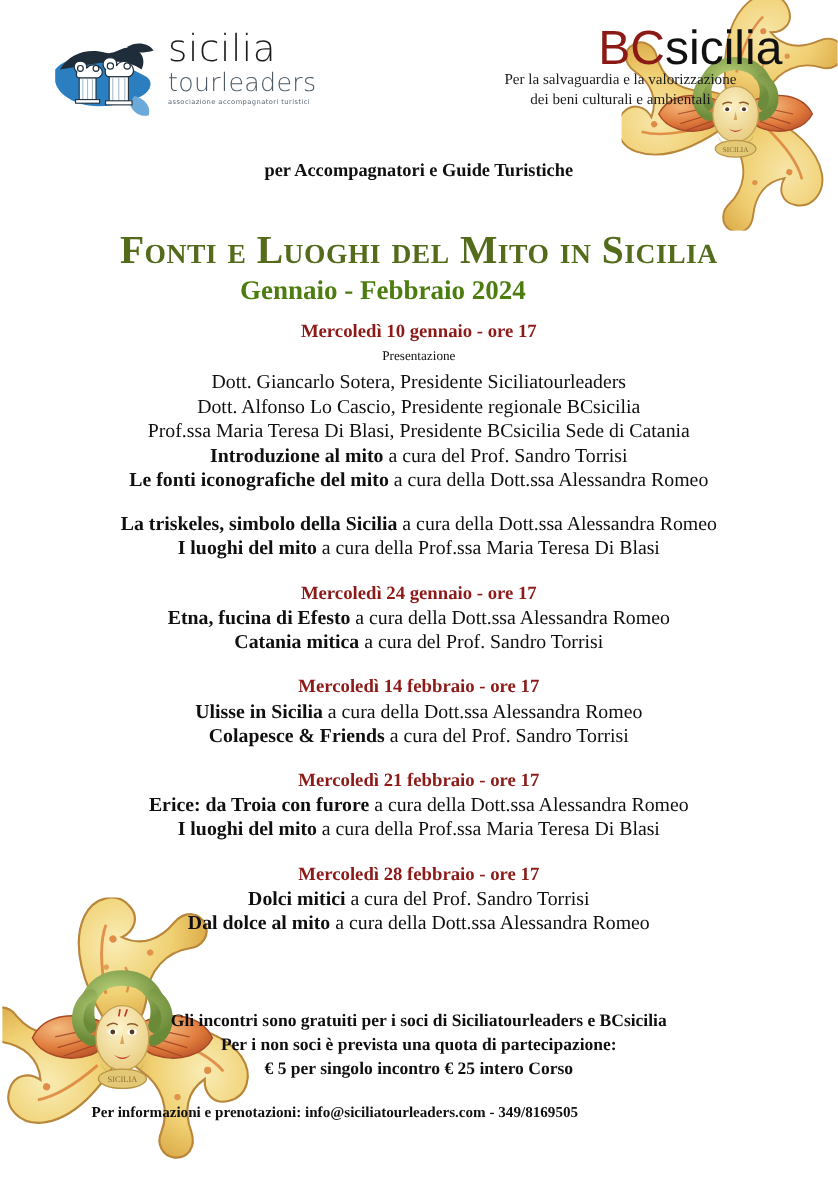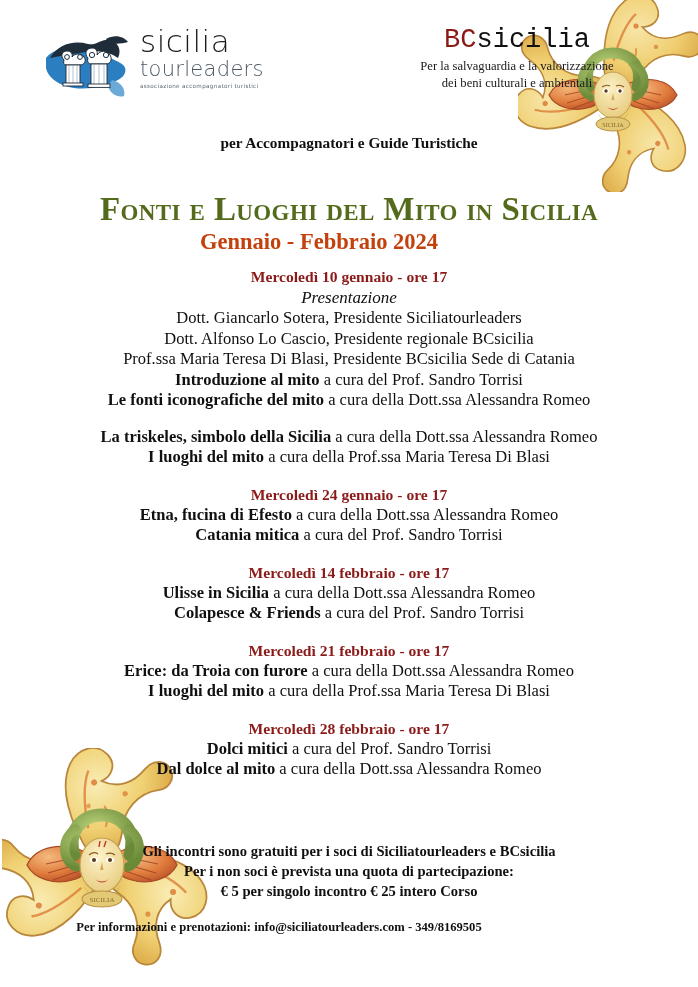--- a/index.html
+++ b/index.html
@@ -77,24 +77,25 @@
   }
 
   .logo-bc {
     position: absolute;
     left: 382px;
     top: 22px;
     width: 270px;
     text-align: center;
   }
   .bc-title {
-    font-family: Liberation Mono, monospace;
-    font-size: 27px;
+    font-family: Liberation Sans, sans-serif;
+    font-size: 40px;
     line-height: 36px;
     letter-spacing: 0px;
+    text-align: right;
   }
   .bc-title .bc { color: #8b1a16; }
   .bc-title .sic { color: #111111; }
   .bc-sub {
     font-family: "Liberation Serif", serif;
     font-size: 12.6px;
     line-height: 15.5px;
     color: #1a1a1a;
     margin-top: 1px;
   }
@@ -125,21 +126,21 @@
     font-variant: small-caps;
     font-weight: bold;
     letter-spacing: 0.4px;
   }
   .subtitle {
     position: absolute;
     top: 229px;
     left: 0;
     width: 638px;
     text-align: center;
-    color: #c2410c;
+    color: #4d7c0f;
     font-size: 22.5px;
     line-height: 26px;
     font-weight: bold;
   }
 
   
   .sessions {
     position: absolute;
     top: 266px;
     left: 0;
@@ -147,22 +148,21 @@
     text-align: center;
   }
   .session { margin-bottom: 16px; }
   .session-date {
     color: #8b1a18;
     font-weight: bold;
     font-size: 15.6px;
     line-height: 21px;
   }
   .session-note {
-    font-style: italic;
-    font-size: 17px;
+    font-size: 11px;
     line-height: 21px;
     color: #101010;
   }
   .session-line {
     font-size: 16.5px;
     line-height: 20.5px;
     color: #101010;
   }
   .session-line b { font-weight: bold; }
 

